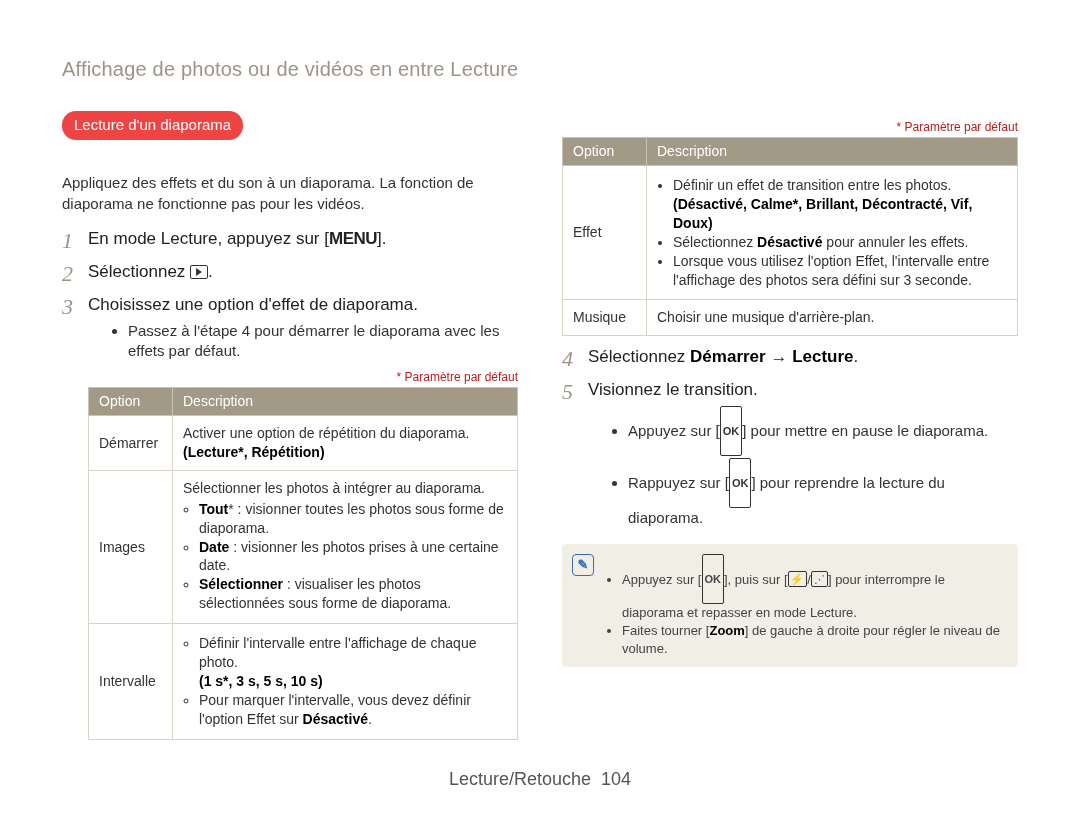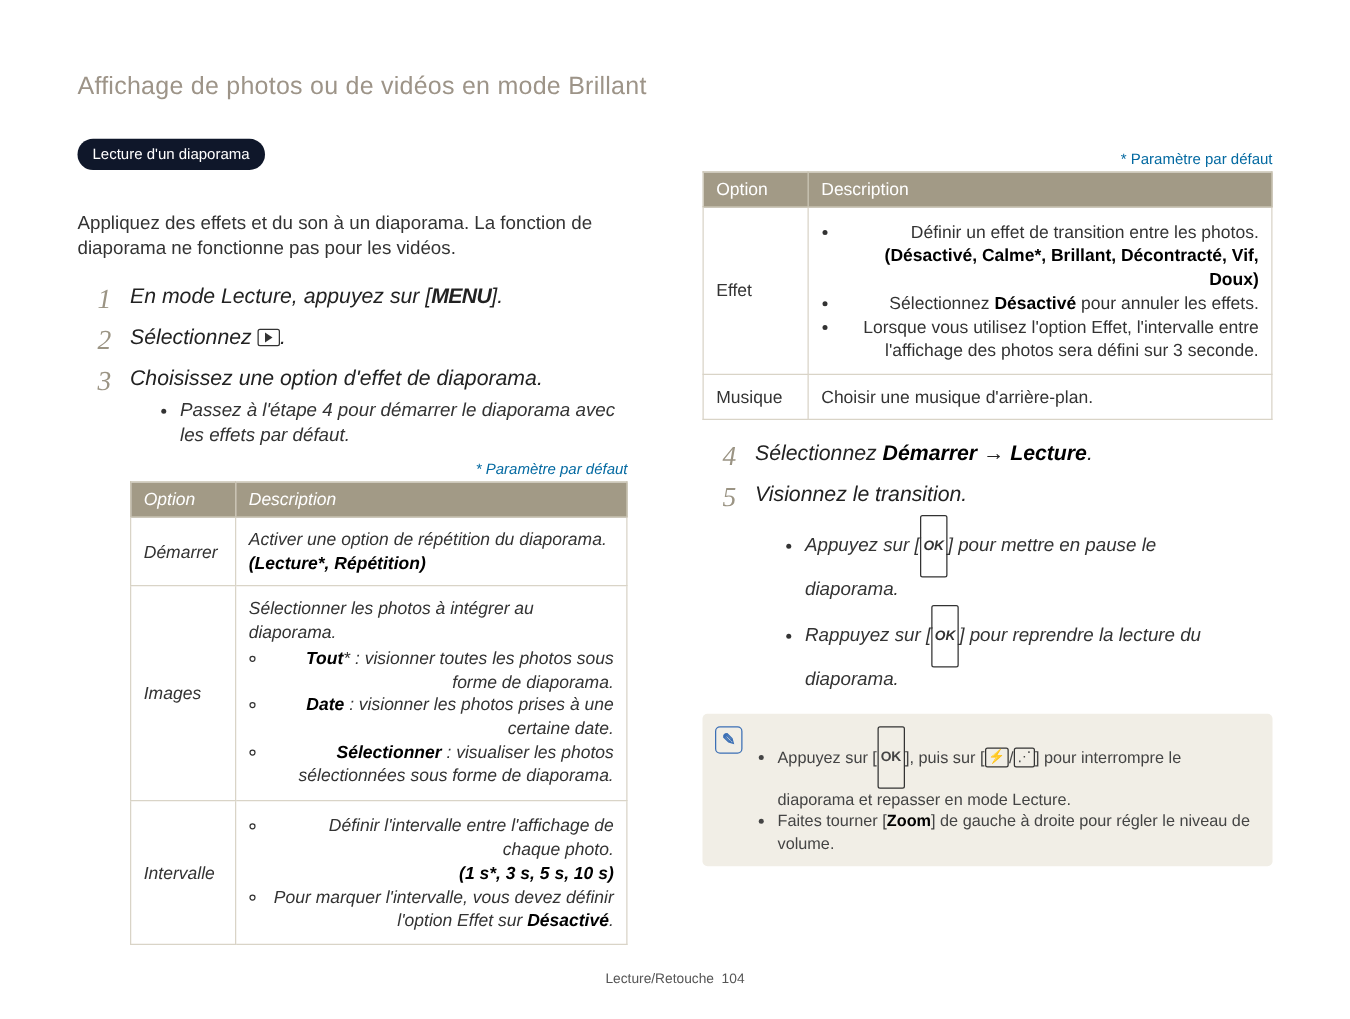--- a/index.html
+++ b/index.html
@@ -27,33 +27,32 @@
     letter-spacing: 0.2px;
     margin-bottom: 28px;
   }
   .columns {
     display: flex;
     gap: 44px;
   }
   .col { width: 460px; }
   .pill {
     display: inline-block;
-    background: #0f172a;
+    background: #ef4444;
     color: #fff;
     border-radius: 14px;
     padding: 4px 12px 5px 12px;
-    font-size: 12px;
+    font-size: 15px;
     margin-bottom: 10px;
   }
   .intro { margin: 23px 0 14px 0; }
   ol.steps {
     list-style: none;
-    margin: 16px; padding: 0;
+    margin: 0; padding: 0;
     counter-reset: step;
-    font-style: italic;
   }
   ol.steps > li {
     margin: 10px 0 6px 0;
     position: relative;
     padding-left: 26px;
   }
   ol.steps > li::before {
     counter-increment: step;
     content: counter(step);
     position: absolute;
@@ -104,21 +103,21 @@
   }
   ul.sub {
     list-style: disc;
     margin: 4px 0 6px 0;
     padding-left: 40px;
   }
   ul.sub > li { margin: 2px 0; }
   .footnote {
     text-align: right;
     font-size: 12px;
-    color: #0369a1;
+    color: #b91c1c;
     margin: 8px 0 2px 0;
   }
   table.opts {
     width: 100%;
     border-collapse: collapse;
     font-size: 14px;
   }
   table.opts thead th {
     background: #a29a86;
     color: #fff;
@@ -126,21 +125,21 @@
     font-weight: normal;
     padding: 4px 10px;
     border: 1px solid #c9c3b3;
   }
   table.opts td {
     border: 1px solid #d9d4c7;
     padding: 8px 10px;
     vertical-align: middle;
   }
   table.opts td.optname { width: 84px; }
-  table.opts ul { margin: 2px 0 2px 16px; padding: 0; text-align: right; }
+  table.opts ul { margin: 2px 0 2px 16px; padding: 0; }
   .note-box {
     background: #f1eee6;
     border-radius: 4px;
     padding: 10px 14px 10px 44px;
     margin-top: 16px;
     position: relative;
     font-size: 13px;
     color: #444;
   }
   .note-box .note-icon {
@@ -153,30 +152,30 @@
     text-align: center;
     font-weight: bold;
     line-height: 20px;
     font-size: 13px;
   }
   .note-box ul { margin: 0; padding-left: 16px; }
   .footer {
     position: absolute;
     left: 0; right: 0; bottom: 24px;
     text-align: center;
-    font-size: 11px;
+    font-size: 18px;
     color: #555;
   }
   b { font-weight: bold; color: #000; }
 </style>
 </head>
 <body>
 
 <div class="page">
-  <div class="page-header">Affichage de photos ou de vidéos en mode Brillant</div>
+  <div class="page-header">Affichage de photos ou de vidéos en entre Lecture</div>
 
   <div class="columns">
 
     <div class="col">
       <span class="pill">Lecture d'un diaporama</span>
       <div class="intro">Appliquez des effets et du son à un diaporama. La fonction de diaporama ne fonctionne pas pour les vidéos.</div>
 
       <ol class="steps">
         <li>
           <span class="step-title">

